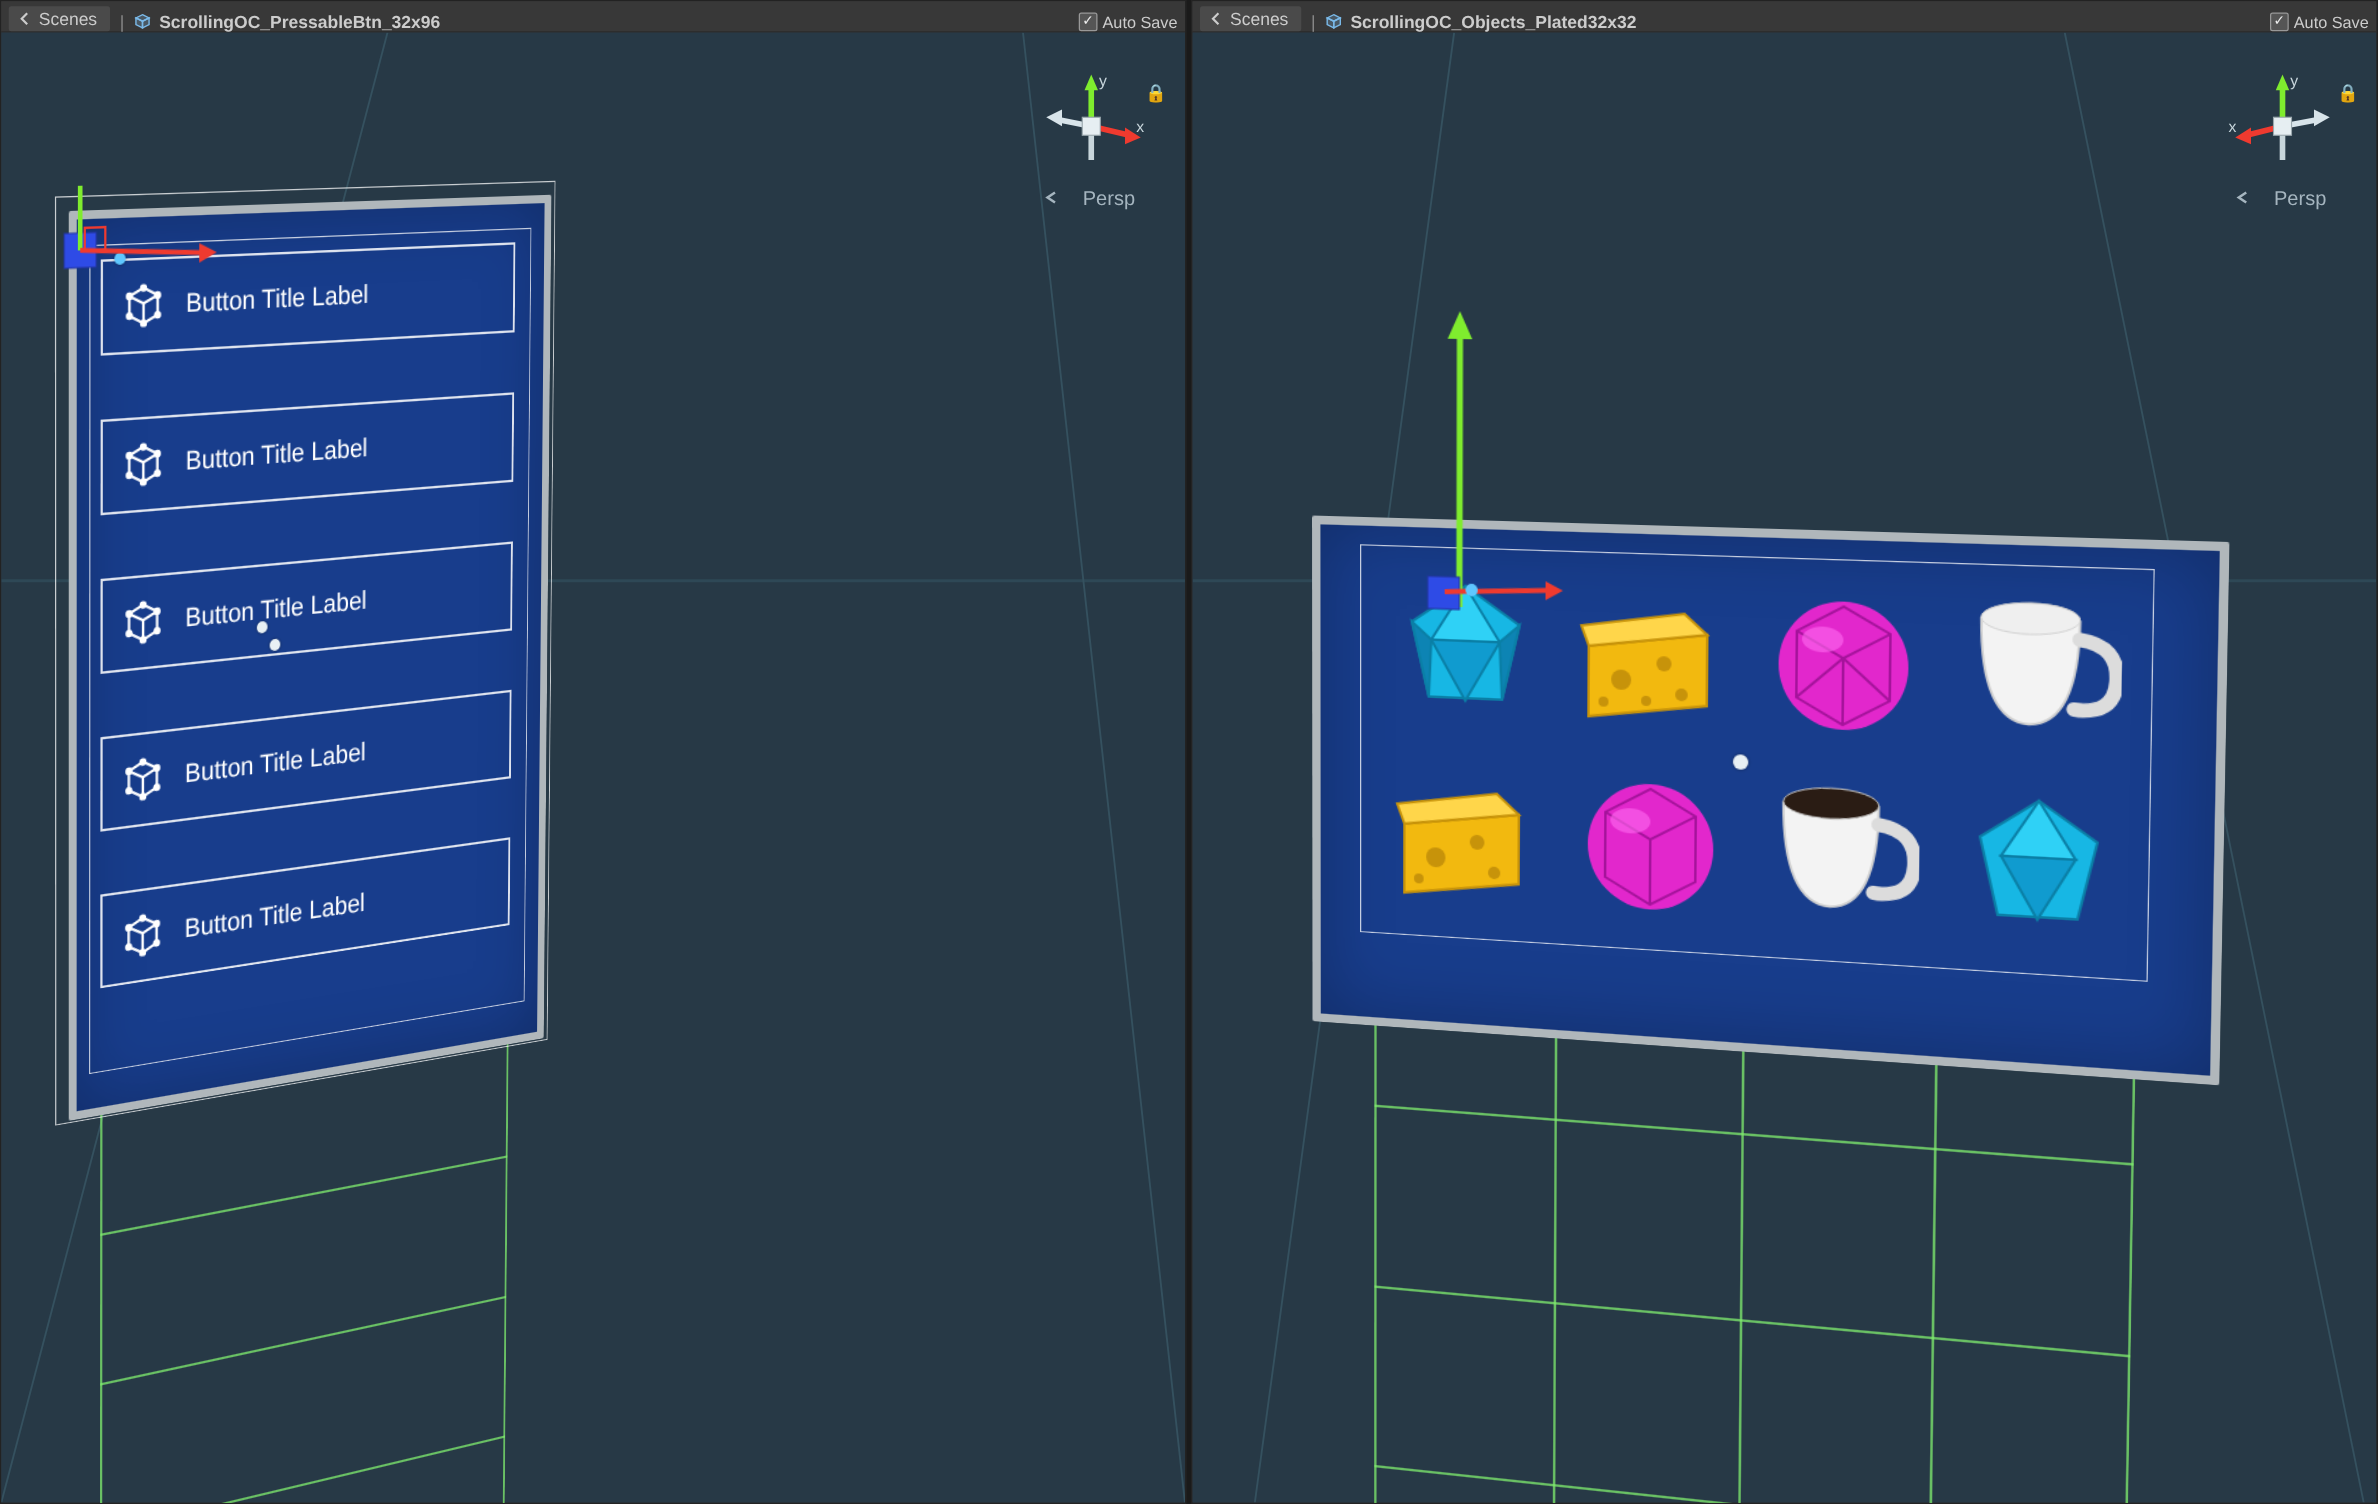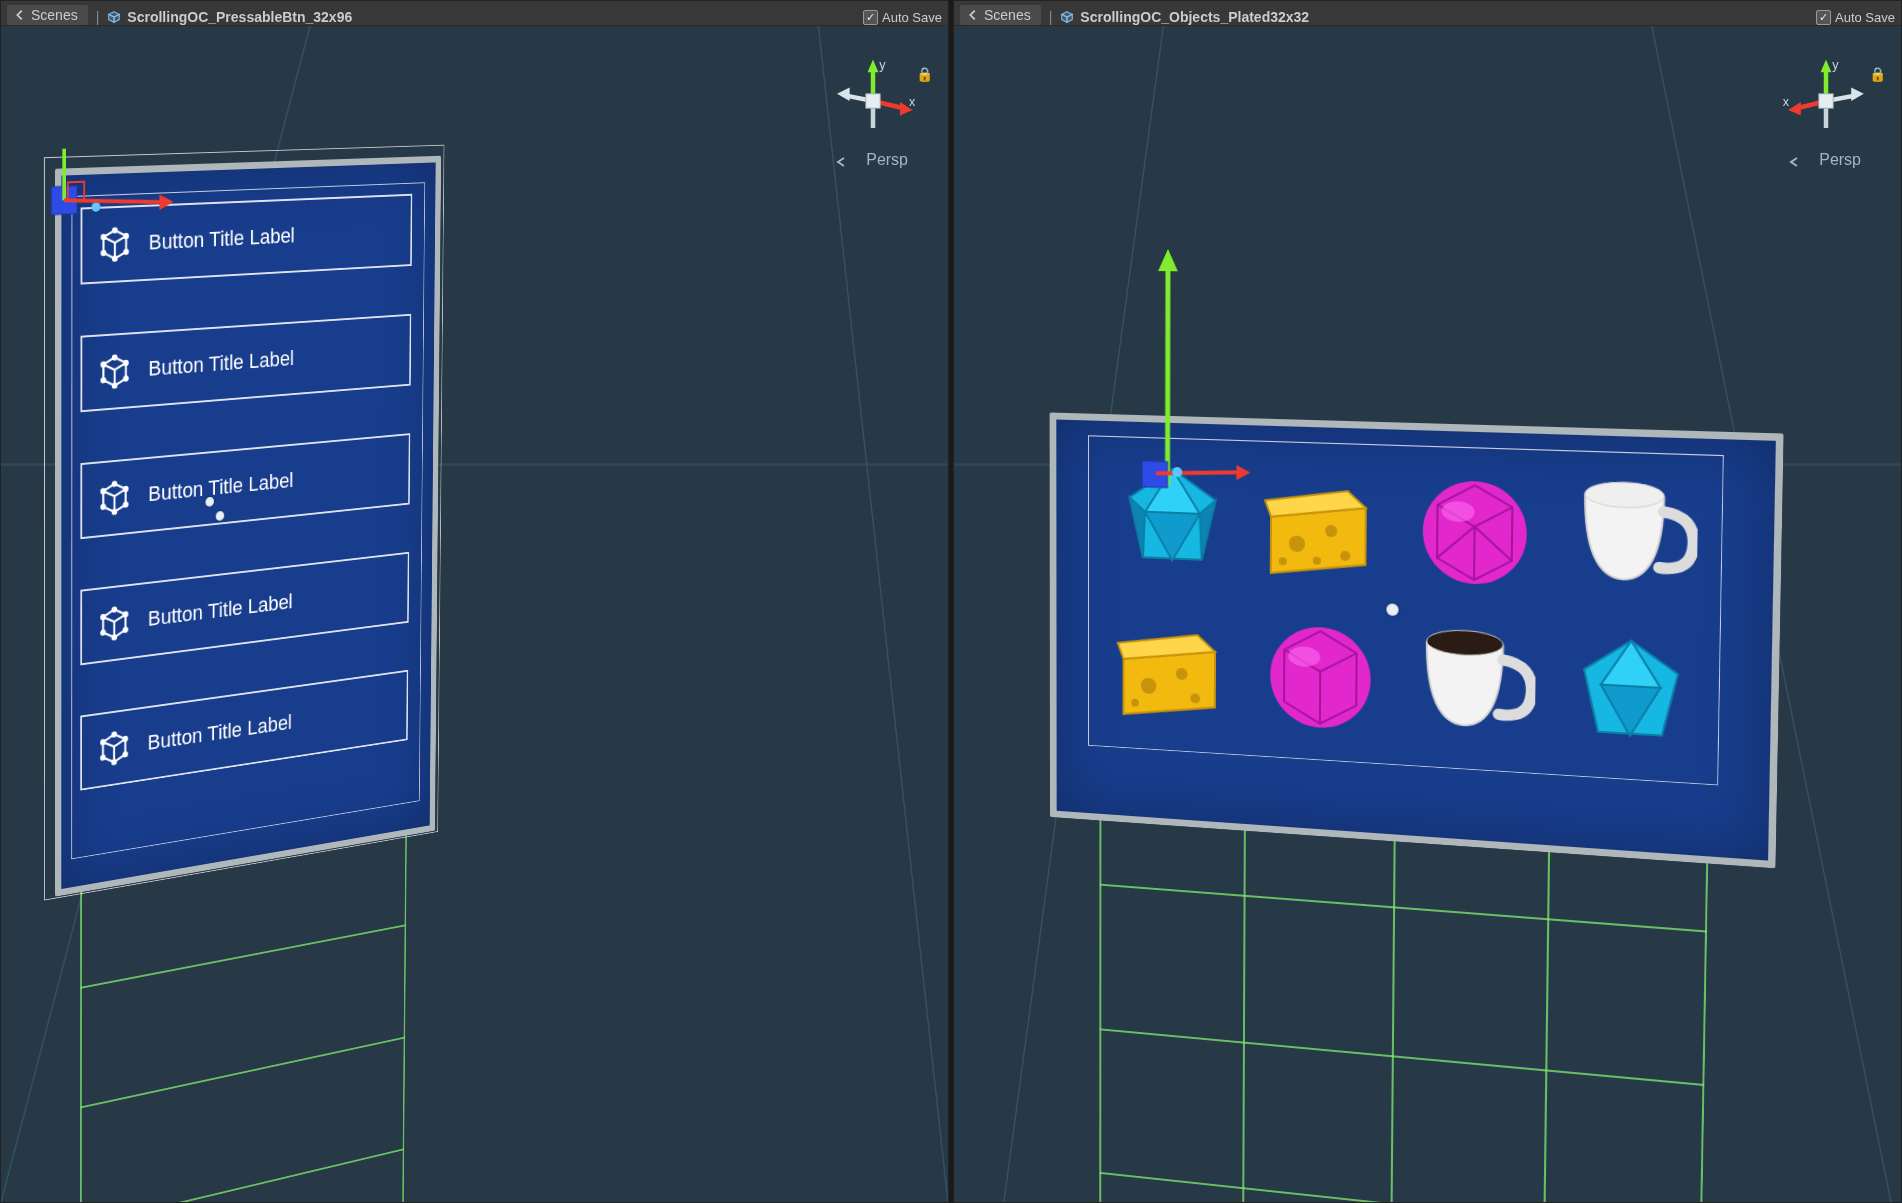--- a/index.html
+++ b/index.html
@@ -27,21 +27,21 @@
   .autosave{display:flex;align-items:center;gap:4px;font-size:13px;color:#ccc}
   .autosave .chk{width:13px;height:13px;border:1px solid #999;border-radius:2px;display:inline-flex;align-items:center;justify-content:center;background:#555;color:#eee;font-size:11px;line-height:1}
   .viewport{flex:1;position:relative;background:var(--viewport-bg);overflow:hidden}
   .gridlines{position:absolute;inset:0}
   .gridlines line{stroke:var(--grid-dim);stroke-width:1.5}
   .gridlines line.strong{stroke:#2e4856;stroke-width:2.5}
 
   
   .axis-gizmo{position:absolute;top:30px;right:30px;width:90px;height:90px;z-index:30}
   .axis-gizmo svg{width:100%;height:100%}
-  .persp{position:absolute;top:125px;right:40px;color:#a5b5bf;font-size:16px;display:flex;align-items:flex-end;gap:18px;z-index:30}
+  .persp{position:absolute;top:125px;right:40px;color:#a5b5bf;font-size:16px;display:flex;align-items:flex-start;gap:18px;z-index:30}
   .lockpad{position:absolute;top:40px;right:14px;color:#8a979e;font-size:14px;z-index:30}
 
   
   .stage{position:absolute;left:50%;top:50%;transform-style:preserve-3d;perspective:none}
   
   .stage-left{transform:translate(-420px,-505px) perspective(2200px) rotateX(-3deg) rotateY(23deg)}
   
   .stage-right{transform:translate(-340px,-300px) perspective(2600px) rotateX(-4deg) rotateY(-15deg)}
 
   .backplate{position:absolute;background:var(--panel-blue);border:7px solid #b0b7bb;border-radius:2px;box-shadow:inset 0 0 60px rgba(0,0,0,0.25)}

